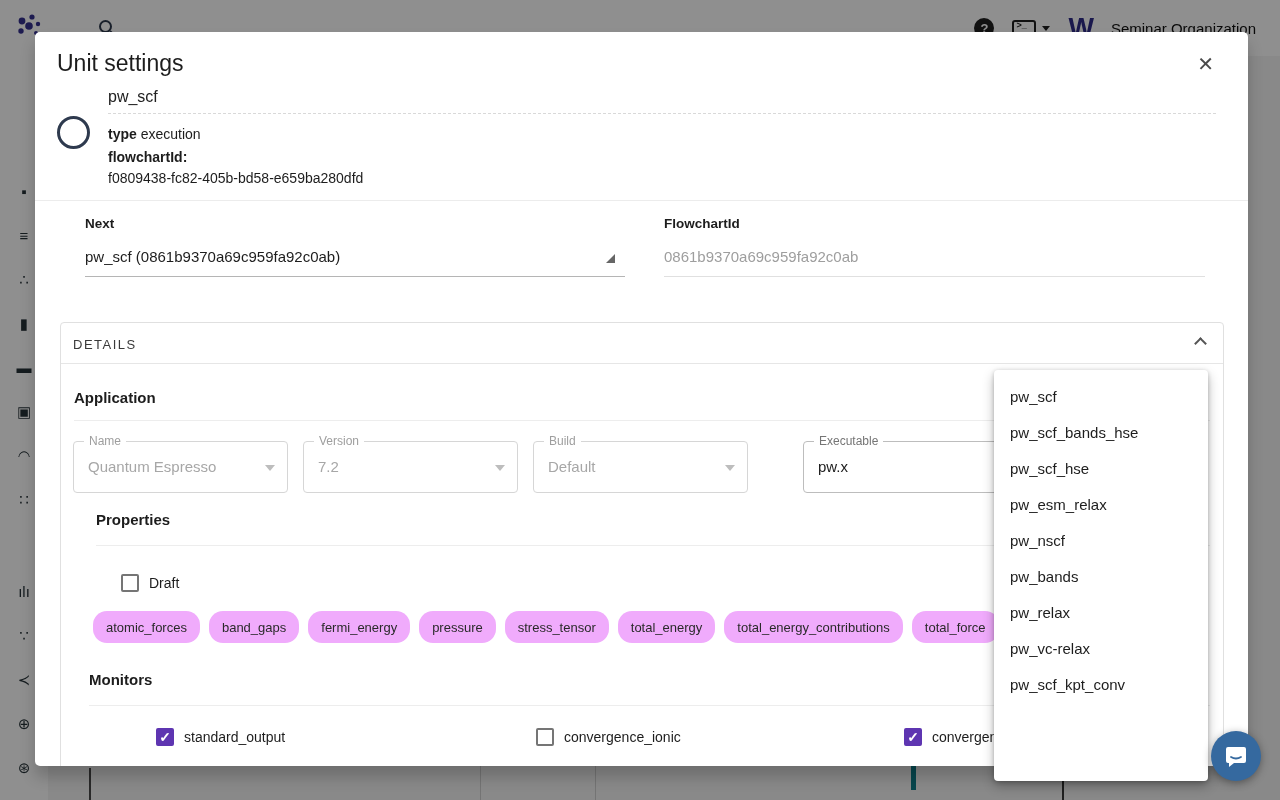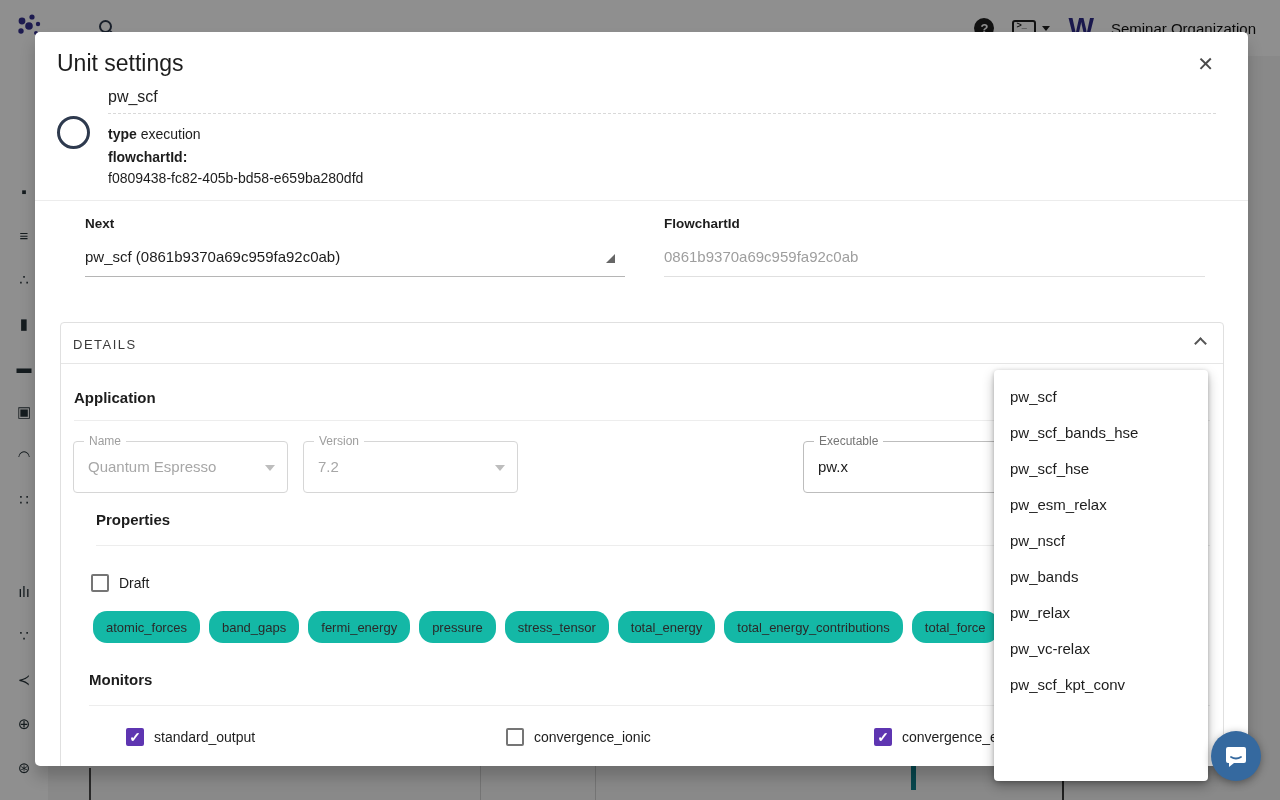--- a/index.html
+++ b/index.html
@@ -66,24 +66,24 @@
   .osel.en .osel-label { color:#757575; }
   .osel-value { position:absolute; left:14px; top:16px; font-size:15px; color:#a7a7a7; }
   .osel.en .osel-value { color:#1d1d1d; }
   .osel-caret { position:absolute; right:12px; top:23px; width:0; height:0;
     border-left:5px solid transparent; border-right:5px solid transparent; border-top:6px solid #bdbdbd; }
   .osel.en .osel-caret { border-top-color:#333; }
 
   .cb { width:18px; height:18px; border:2px solid #757575; border-radius:2px; background:#fff;
     display:inline-flex; align-items:center; justify-content:center; flex:none; }
   .cb.on { background:#5e35b1; border-color:#5e35b1; color:#fff; font-size:14px; font-weight:bold; line-height:1; }
-  .cb-row { position:absolute; display:flex; align-items:center; gap:10px; font-size:14px; color:#1d1d1d; }
+  .cb-row { position:absolute; display:flex; align-items:center; gap:10px; font-size:14px; color:#1d1d1d;margin-left:30px; }
 
   .chips { position:absolute; left:32px; top:288px; display:flex; gap:9px; align-items:center; }
-  .chip { height:28px; padding:16px 13px; background:#14b8a6; border-radius:14px; font-size:13px; color:#2a2a2a;
+  .chip { height:28px; padding:16px 13px; background:#f0abfc; border-radius:14px; font-size:13px; color:#2a2a2a;
     display:flex; align-items:center; white-space:nowrap; }
   .edit-btn { height:30px; padding:0 17px; background:#673ab7; color:#fff; border:none; border-radius:4px;
     font-size:13px; font-weight:bold; letter-spacing:.6px; font-family:"Liberation Sans",sans-serif; white-space:nowrap; }
 
   
   .dropdown { position:absolute; left:994px; top:370px; width:214px; height:411px; background:#fff; border-radius:4px;
     box-shadow:0 5px 12px rgba(0,0,0,.28), 0 1px 4px rgba(0,0,0,.2); z-index:30; padding-top:8px; overflow:hidden; }
   .dd-item { height:36px; display:flex; align-items:center; padding-left:16px; font-size:15px; color:#1d1d1d; cursor:pointer; }
   .dd-item.selected { background:#eceaf6; }
 
@@ -188,20 +188,25 @@
       <div class="osel" style="left:12px;">
         <div class="osel-label">Name</div>
         <div class="osel-value">Quantum Espresso</div>
         <div class="osel-caret"></div>
       </div>
       <div class="osel" style="left:242px;text-align:right;">
         <div class="osel-label">Version</div>
         <div class="osel-value">7.2</div>
         <div class="osel-caret"></div>
       </div>
+      <div class="osel" style="left:472px;">
+        <div class="osel-label">Build</div>
+        <div class="osel-value">Default</div>
+        <div class="osel-caret"></div>
+      </div>
       <div class="osel en" style="left:702px;">
         <div class="osel-label">Executable</div>
         <div class="osel-value">pw.x</div>
         <div class="osel-caret"></div>
       </div>
 
       <div class="sec-title" style="left:35px; top:188px; font-weight:bold;">Properties</div>
       <div class="thin-div" style="left:35px; right:13px; top:222px;"></div>
 
       <div class="cb-row" style="left:30px; top:251px;">

